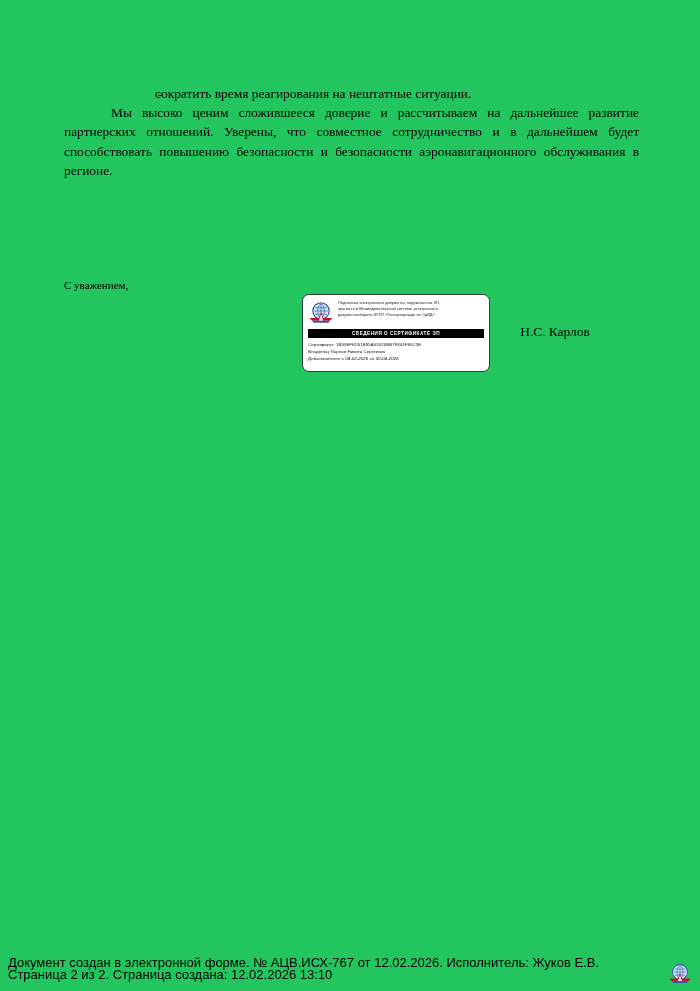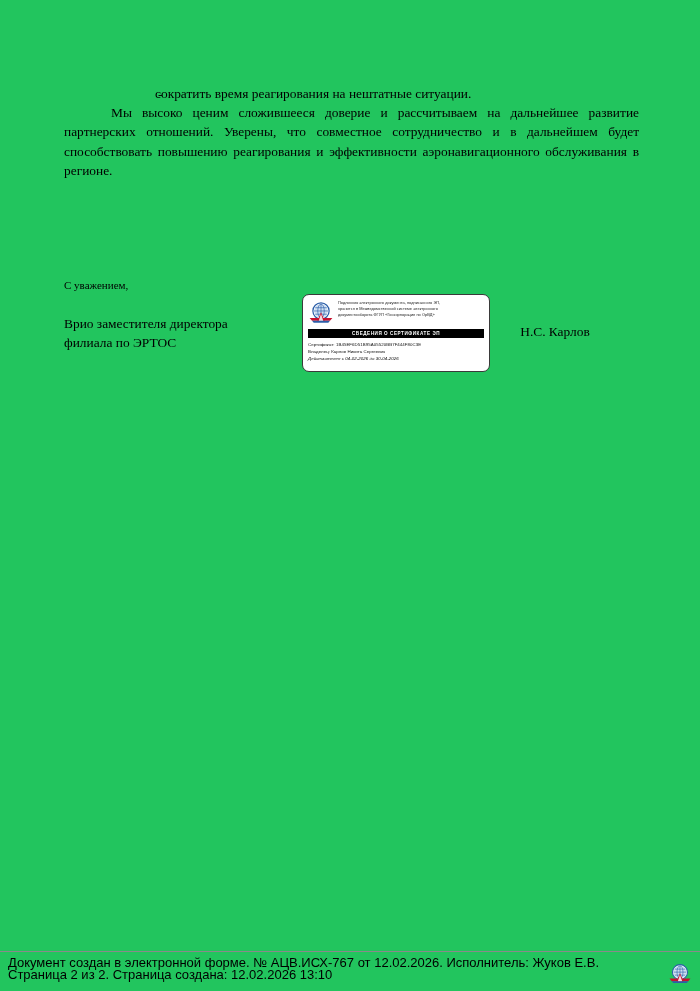--- a/index.html
+++ b/index.html
@@ -159,28 +159,26 @@
 </style>
 </head>
 <body>
 
 <div class="page">
 
   <div class="content">
 
     <p class="para dash"><span class="dash-mark">-</span><span>сократить время реагирования на нештатные ситуации.</span></p>
 
-    <p class="para">Мы высоко ценим сложившееся доверие и рассчитываем на дальнейшее развитие партнерских отношений. Уверены, что совместное сотрудничество и в дальнейшем будет способствовать повышению реагирования и эффективности аэронавигационного обслуживания в регионе.</p>
+    <p class="para">Мы высоко ценим сложившееся доверие и рассчитываем на дальнейшее развитие партнерских отношений. Уверены, что совместное сотрудничество и в дальнейшем будет способствовать повышению безопасности и безопасности аэронавигационного обслуживания в регионе.</p>
 
   </div>
 
   <div class="closing">С уважением,</div>
 
-  <div class="jobtitle">Врио заместителя директора
-филиала по ЭРТОС</div>
 
   <div class="signatory">Н.С. Карлов</div>
 
   <div class="stamp">
 
     <div class="stamp-top">
 
       <span class="stamp-emblem">
         <svg viewBox="0 0 64 64" width="26" height="26" aria-hidden="true">
           <circle cx="32" cy="27" r="20" fill="#ffffff" stroke="#2b5ea8" stroke-width="3"></circle>

